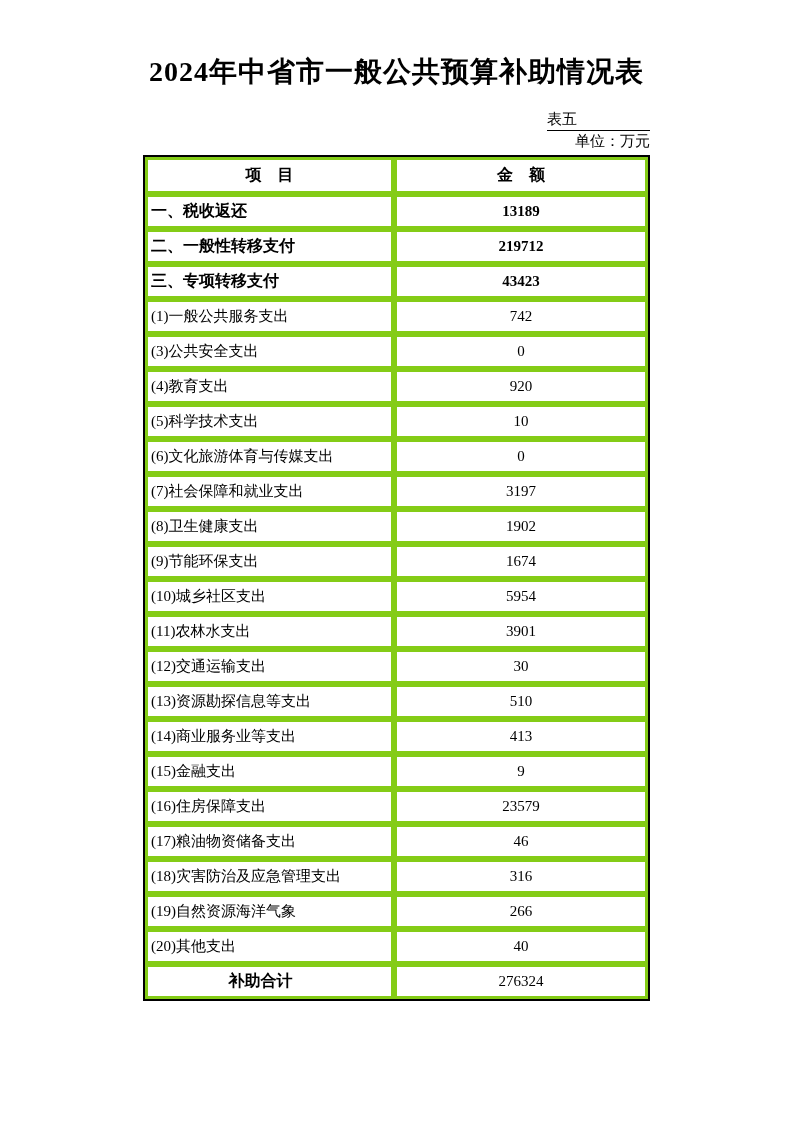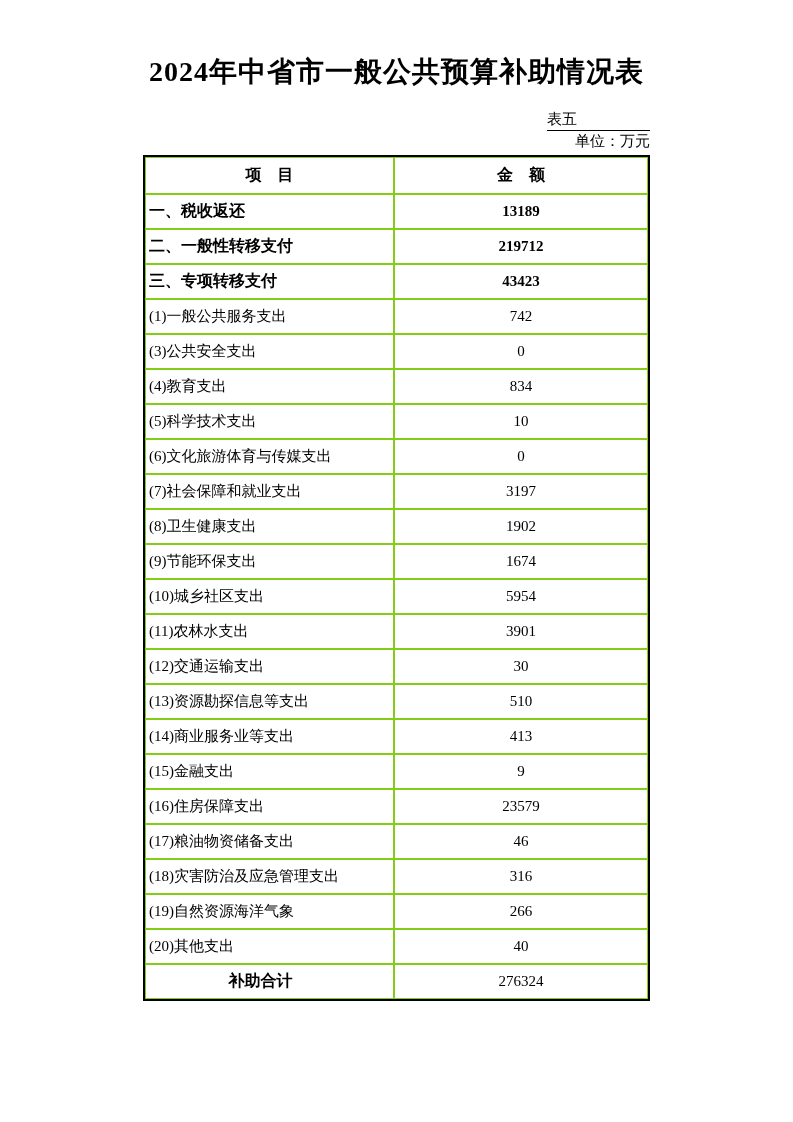--- a/index.html
+++ b/index.html
@@ -46,21 +46,21 @@
     width: 507px;
     margin: 2px auto 0 auto;
     border-collapse: separate;
     border-spacing: 0;
     border: 2px solid #000;
     table-layout: fixed;
   }
   table.budget col.c-item { width: 249px; }
   table.budget col.c-amount { width: 254px; }
   th, td {
-    border: 1px solid #84cc16;
+    border: 3px solid #84cc16;
     overflow: hidden;
     white-space: nowrap;
   }
   th {
     height: 37px;
     font-size: 16px;
     font-weight: bold;
     font-family: "Liberation Sans", "DejaVu Sans", sans-serif;
     text-align: center;
     vertical-align: middle;
@@ -133,21 +133,21 @@
       <tr>
         <td class="label">(1)一般公共服务支出</td>
         <td class="value">742</td>
       </tr>
       <tr>
         <td class="label">(3)公共安全支出</td>
         <td class="value">0</td>
       </tr>
       <tr>
         <td class="label">(4)教育支出</td>
-        <td class="value">834</td>
+        <td class="value">920</td>
       </tr>
       <tr>
         <td class="label">(5)科学技术支出</td>
         <td class="value">10</td>
       </tr>
       <tr>
         <td class="label">(6)文化旅游体育与传媒支出</td>
         <td class="value">0</td>
       </tr>
       <tr>

